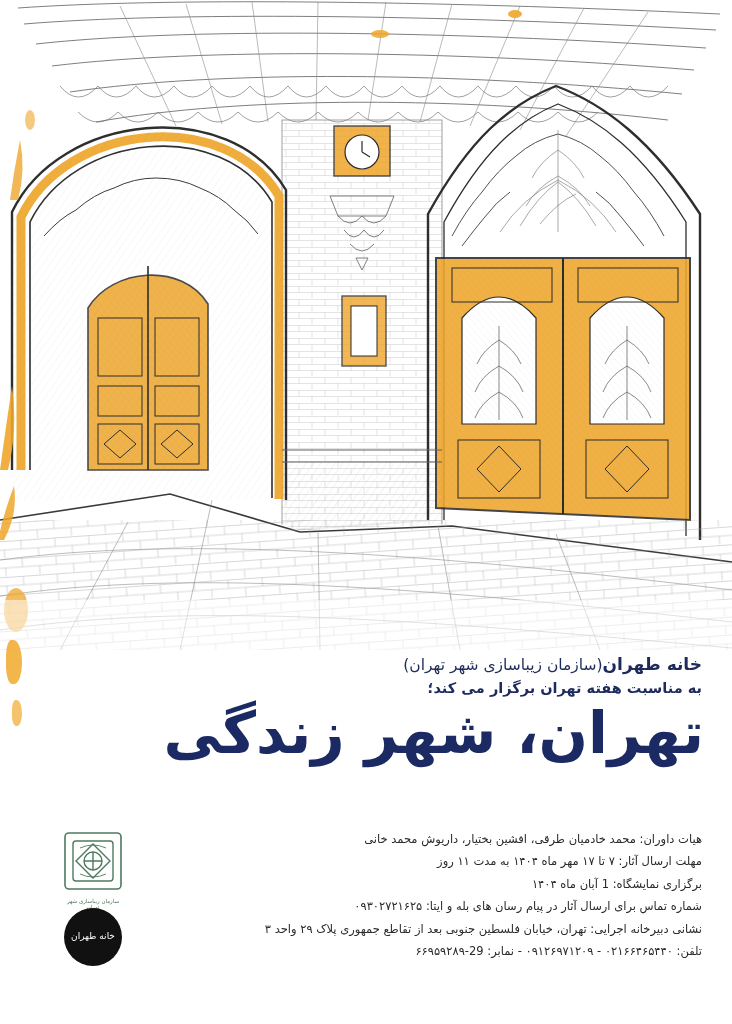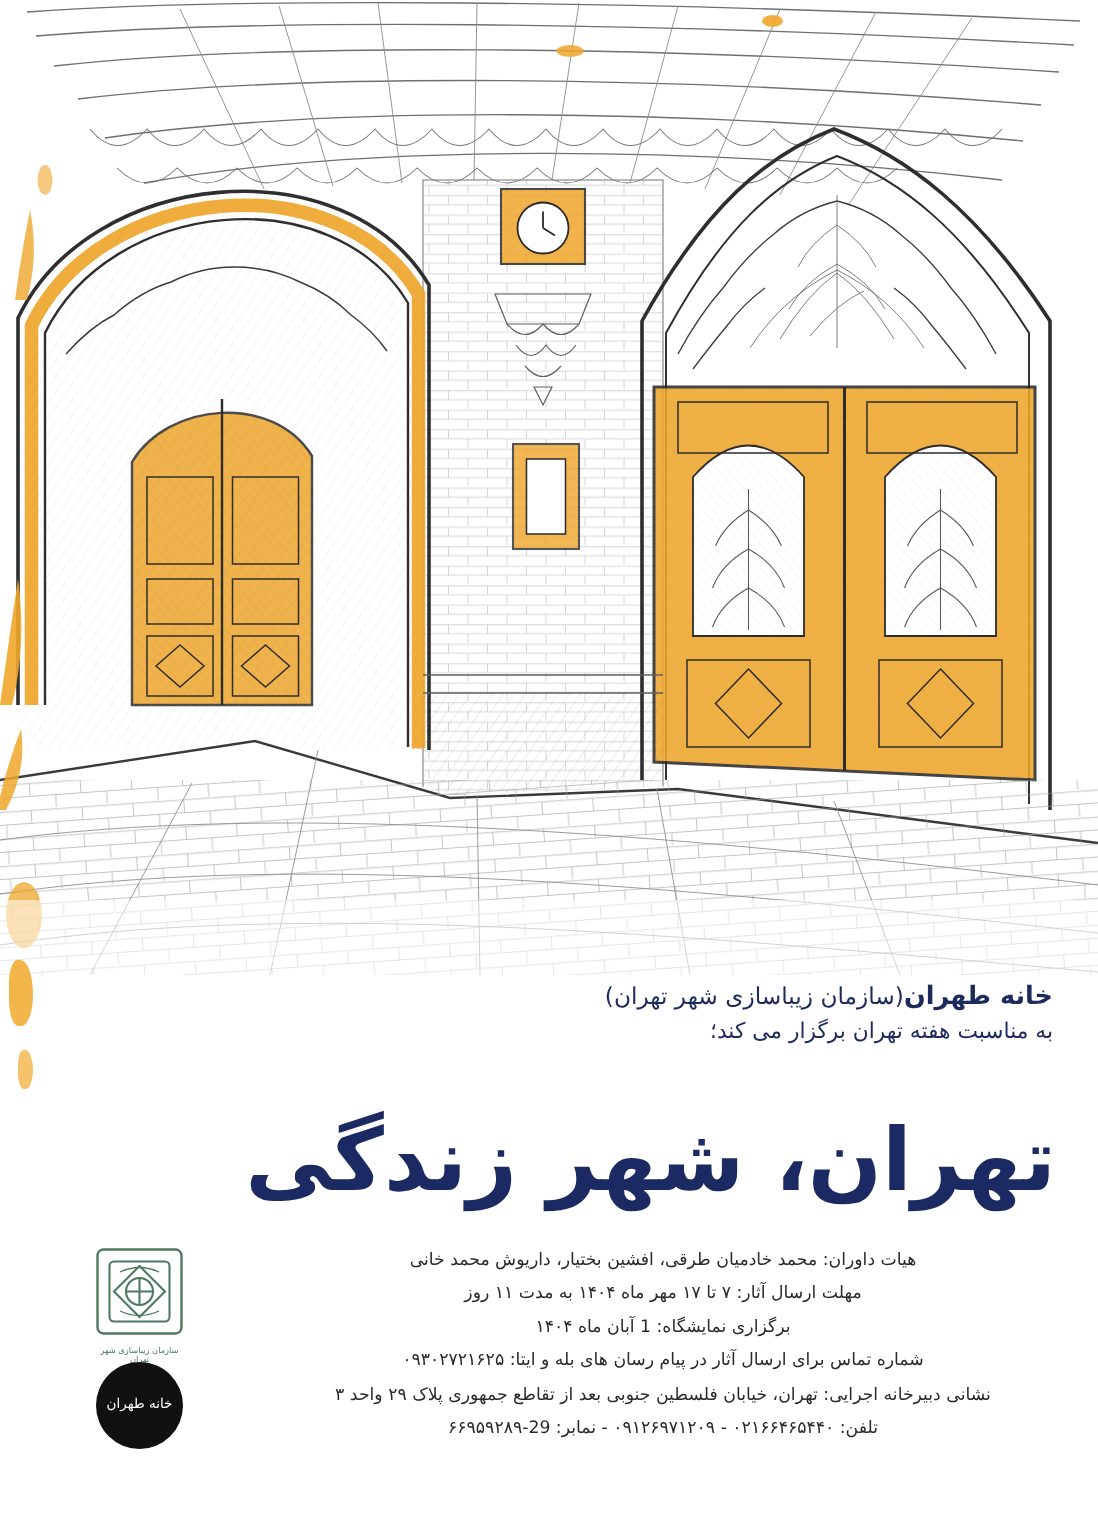--- a/index.html
+++ b/index.html
@@ -61,52 +61,52 @@
   }
   .line-occasion {
     position: absolute;
     right: 30px;
     top: 40px;
     text-align: right;
     font-size: 14.5px;
     color: #1d2a5c;
     white-space: nowrap;
     direction: rtl;
+    font-weight: bold;
   }
 
   .title-main {
     position: absolute;
     right: 28px;
     top: 62px;
     font-size: 58px;
     font-weight: bold;
     color: #1b2a63;
     letter-spacing: -1px;
     white-space: nowrap;
     direction: rtl;
     line-height: 1.1;
-    margin-top: 40px;
   }
   .title-sub {
     position: absolute;
     right: 30px;
     top: 132px;
     font-size: 27px;
     color: #9aa3bd;
     letter-spacing: 7px;
     white-space: nowrap;
     direction: rtl;
   }
 
   .details {
     position: absolute;
     right: 30px;
     top: 188px;
     width: 520px;
-    text-align: center;
+    text-align: right;
     direction: rtl;
     color: #2a2a2a;
     font-size: 11.5px;
     line-height: 1.95;
   }
   .details .row {
     white-space: nowrap;
   }
 
   

